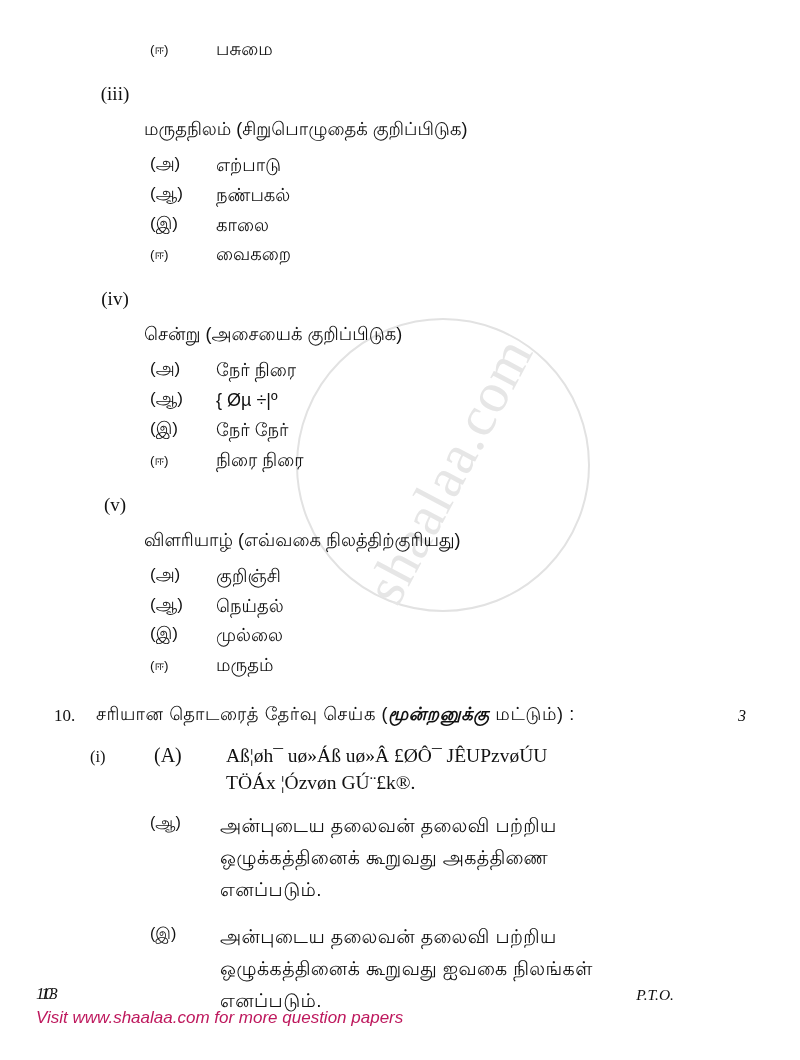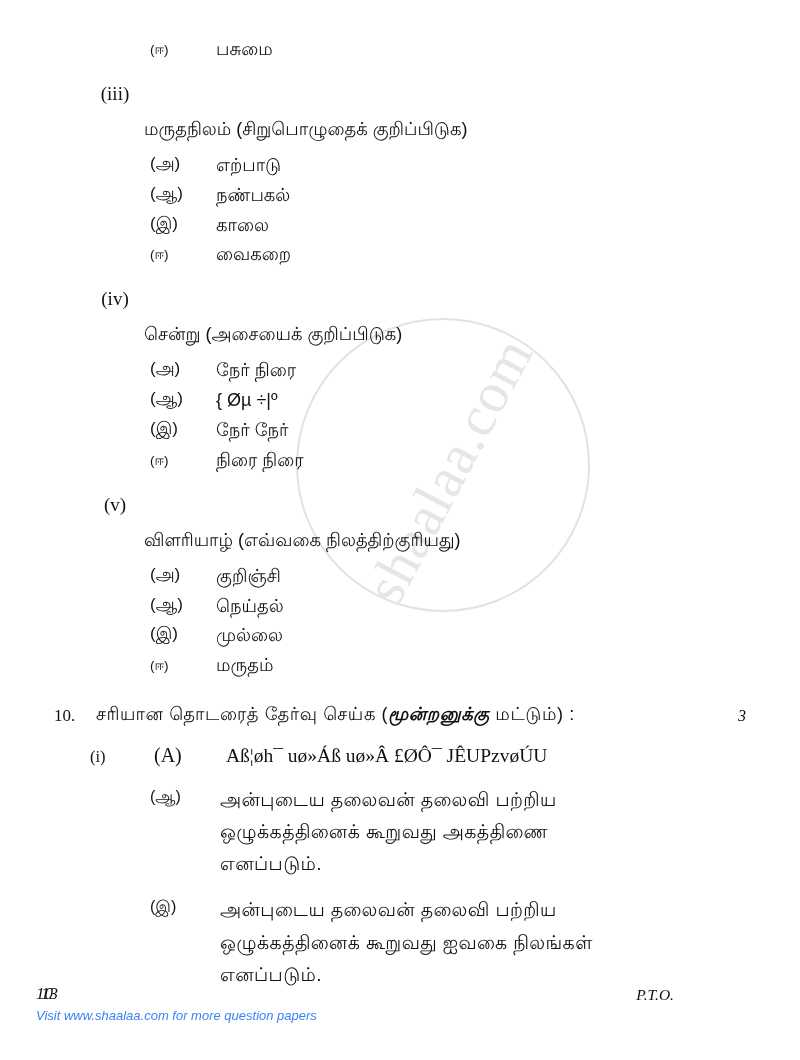--- a/index.html
+++ b/index.html
@@ -220,23 +220,23 @@
     position: absolute;
     right: 42px;
     top: 2px;
     font-size: 15.5px;
     font-family: "Liberation Serif", serif;
   }
   .promo {
     position: absolute;
     left: 36px;
     top: 24px;
-    font-size: 13px;
-    font-family: "Liberation Sans", sans-serif;
-    color: #3b82f6;
+    font-size: 17px;
+    font-family: "Liberation Sans", sans-serif;
+    color: #be185d;
   }
 </style>
 </head>
 <body>
 
 <div class="page">
 
   <div class="watermark-circle"></div>
   <div class="watermark-text">shaalaa.com</div>
 
@@ -331,20 +331,21 @@
         <span>சரியான தொடரைத் தேர்வு செய்க (</span><span class="ital">மூன்றனுக்கு</span><span> மட்டும்) :</span>
       </div>
       <div class="qmarks">3</div>
     </div>
 
     <div class="subrow">
       <div class="sub-i">(i)</div>
       <div class="sub-A">(A)</div>
       <div class="garbled">
         <div>Aß¦øh¯ uø»Áß uø»Â £ØÔ¯ JÊUPzvøÚU</div>
+        <div>TÖÁx ¦Ózvøn GÚ¨£k®.</div>
       </div>
     </div>
 
     <div class="optrow-long">
       <div class="marker">(ஆ)</div>
       <div class="body-text">
         <div>அன்புடைய தலைவன் தலைவி பற்றிய</div>
         <div>ஒழுக்கத்தினைக் கூறுவது அகத்திணை</div>
         <div>எனப்படும்.</div>
       </div>

